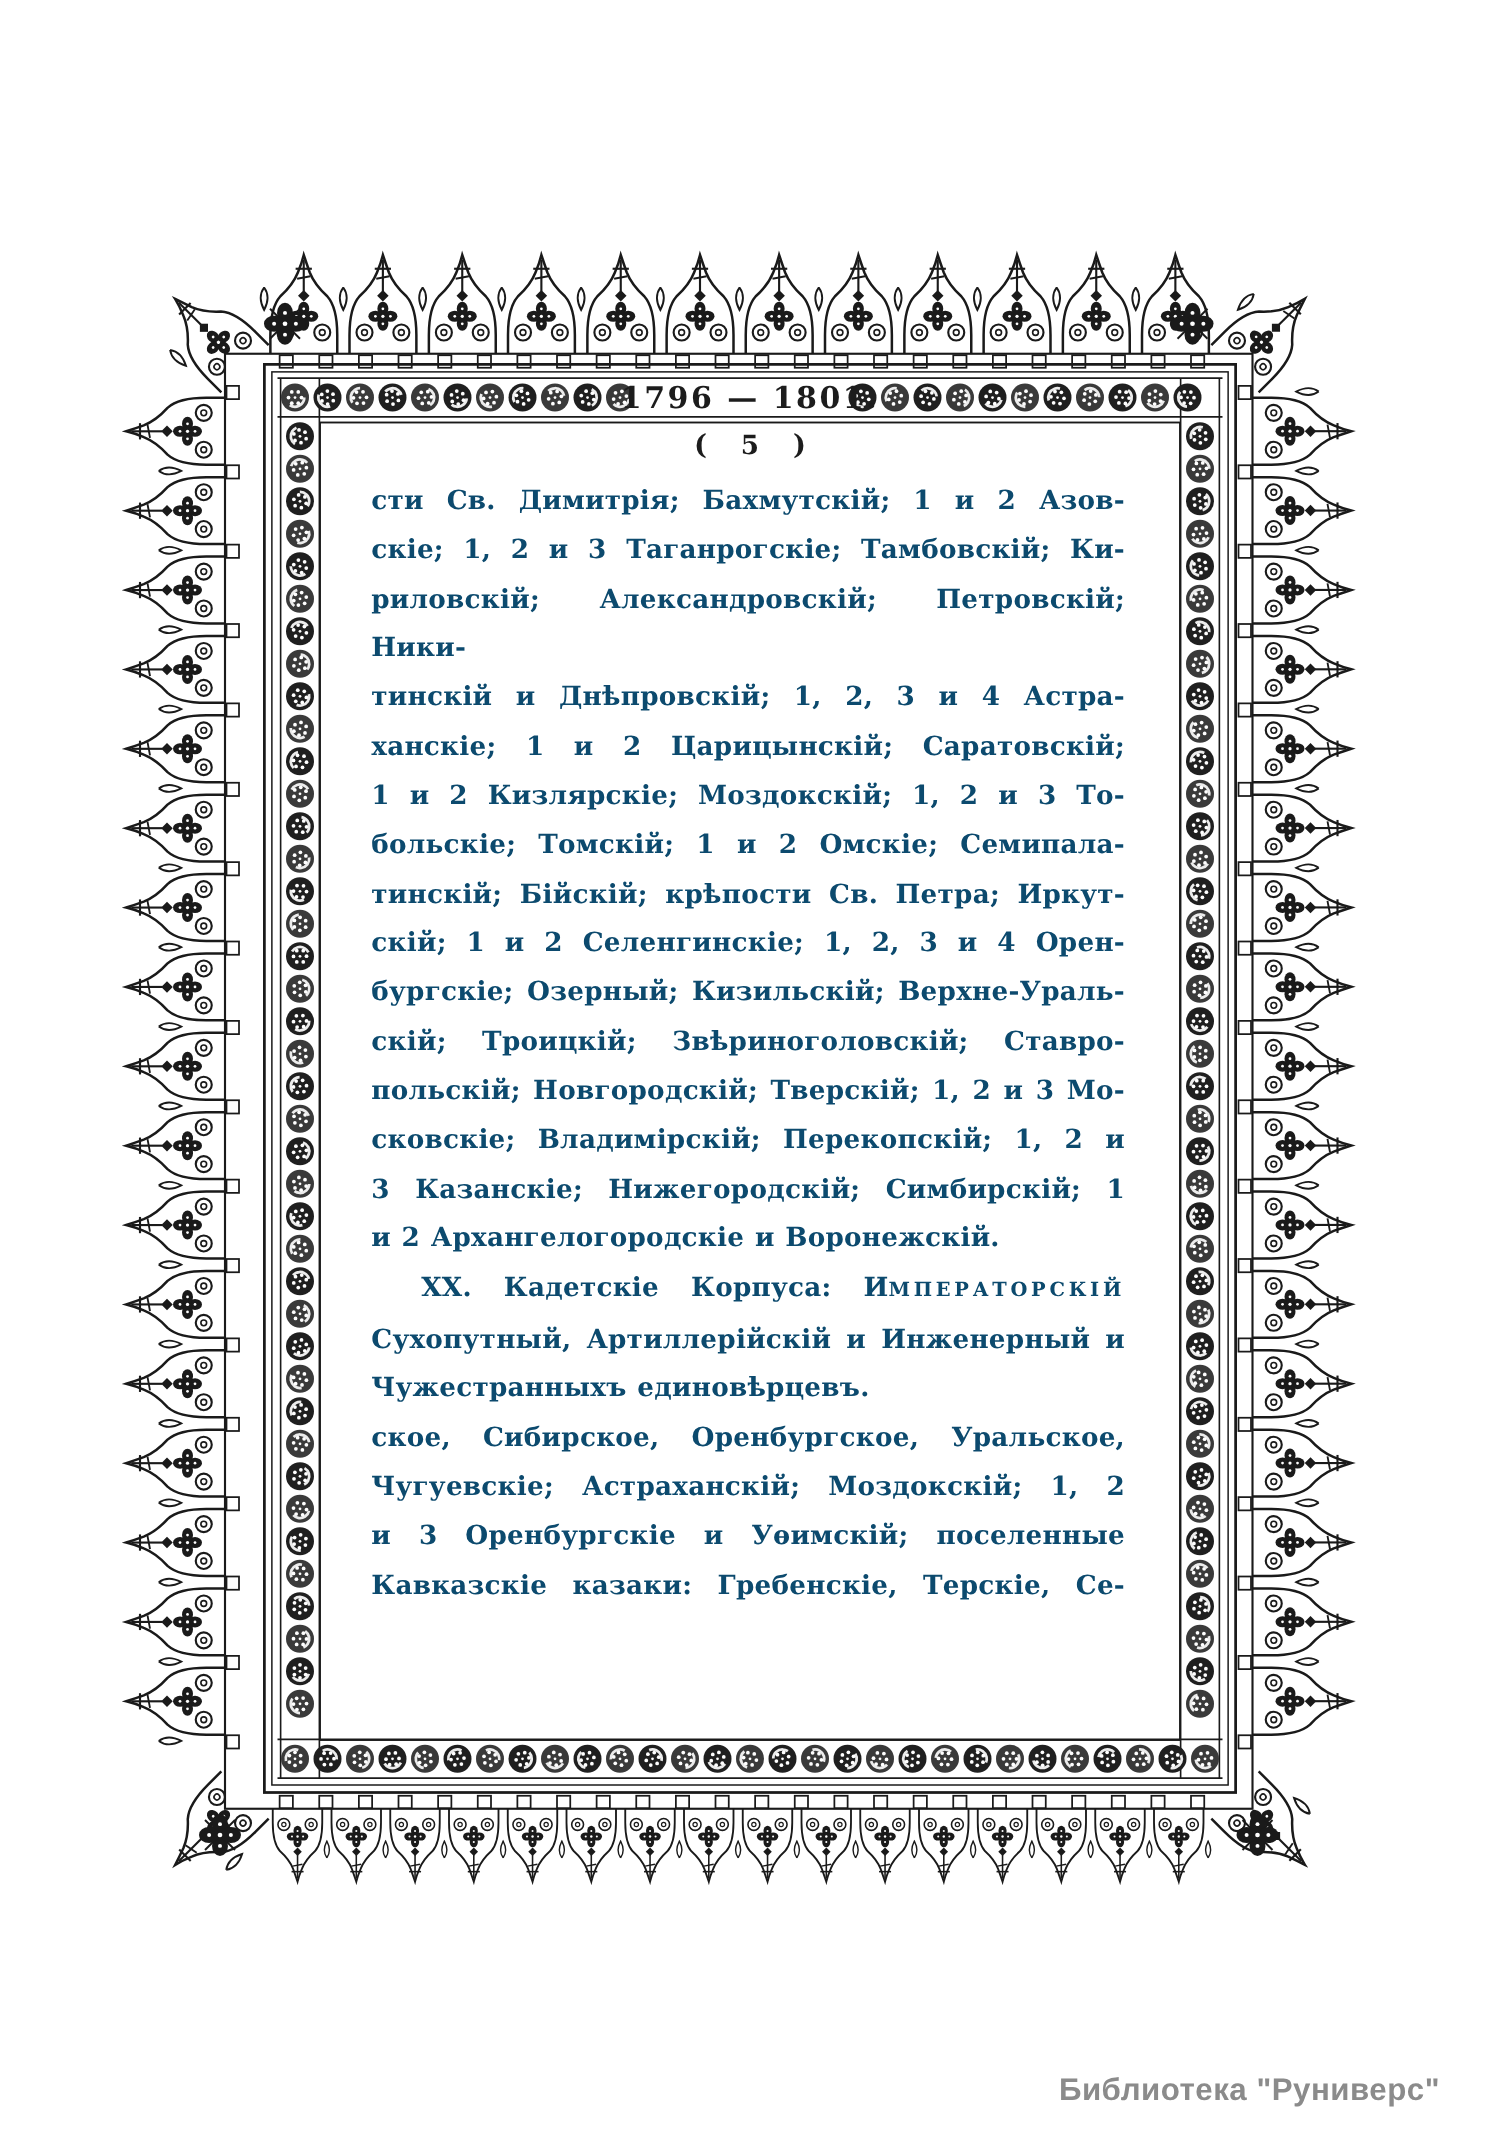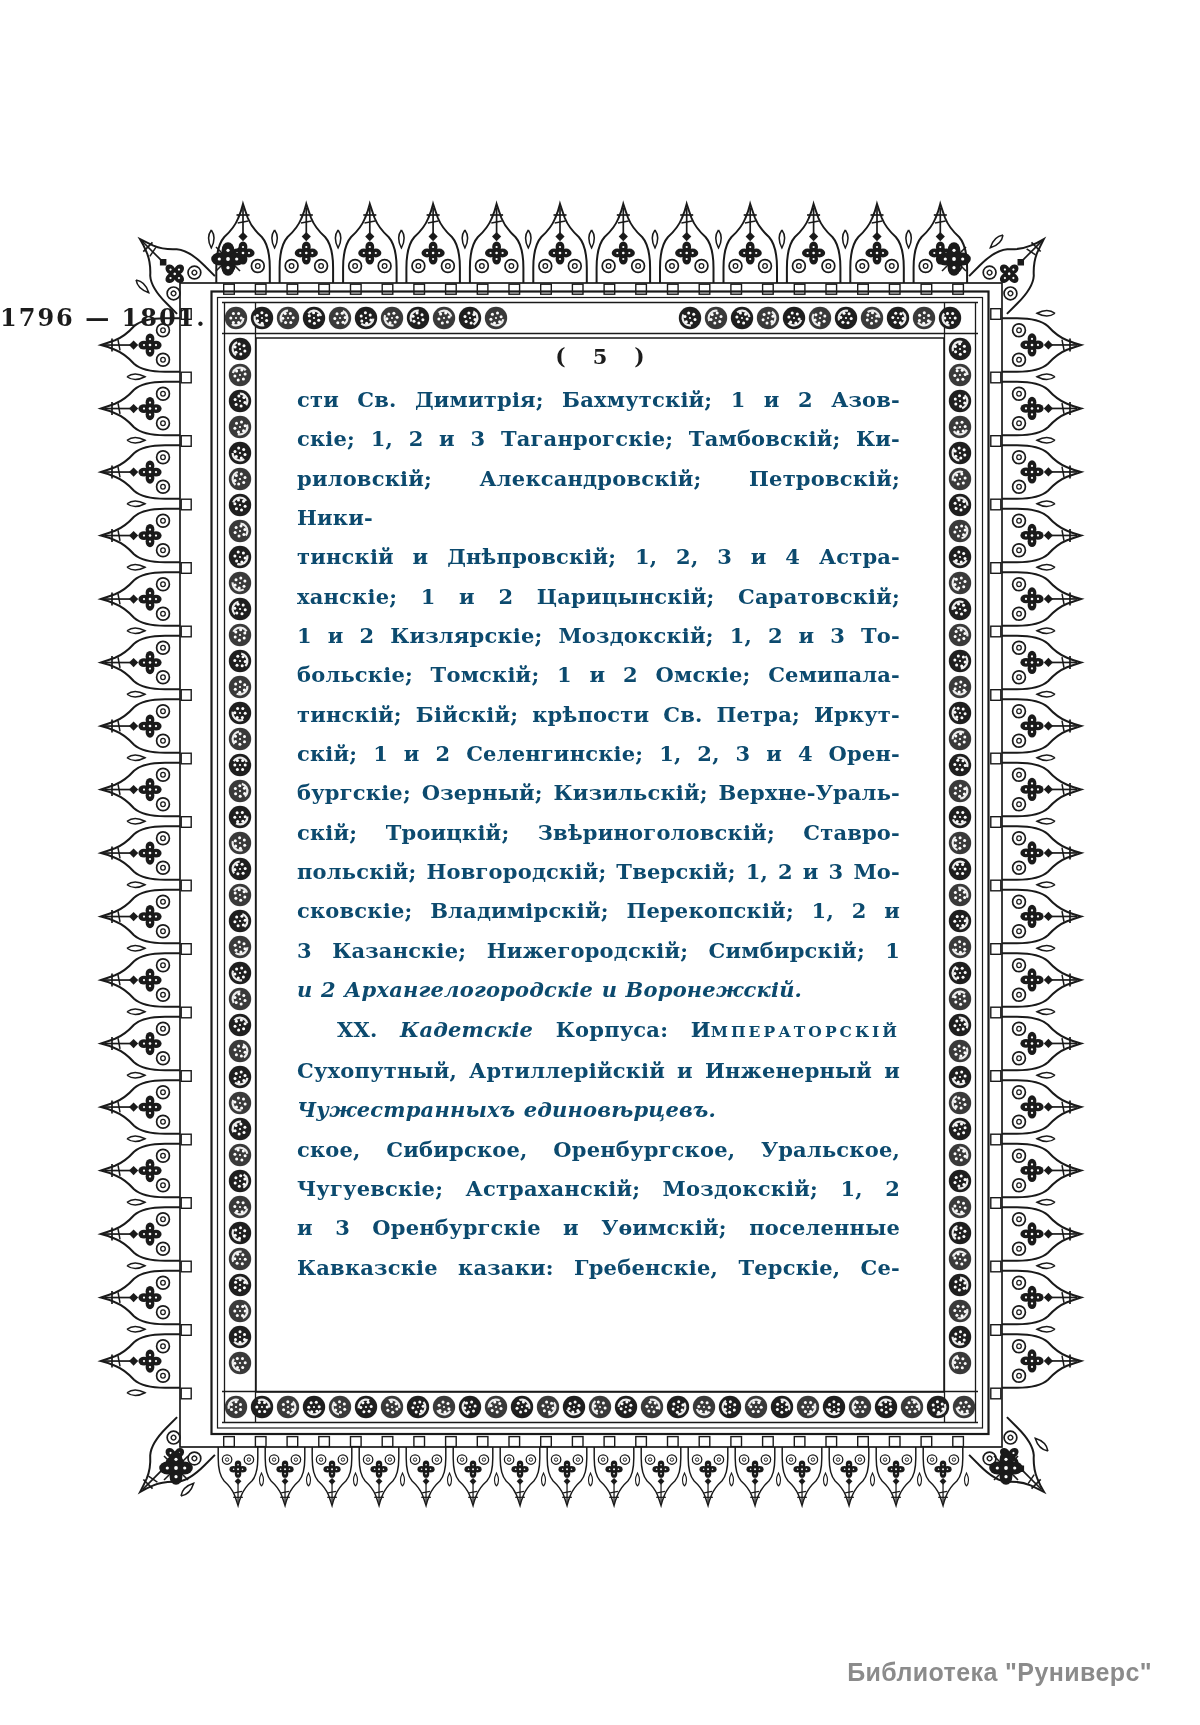--- a/index.html
+++ b/index.html
@@ -1,30 +1,30 @@
 <!DOCTYPE html>
 <html><head>
 <meta charset="utf-8">
 <style>
   html,body{margin:0;padding:0;background:#ffffff;}
   .page{position:relative;width:1200px;height:1725px;background:#ffffff;overflow:hidden;
         font-family:"DejaVu Serif",serif;color:#191919;}
   .orn{position:absolute;left:0;top:0;}
   .date-strip{position:absolute;left:0;right:0;top:301px;height:33px;line-height:33px;
-        font-weight:700;font-size:24px;letter-spacing:2px;color:#1c1c1c;}
+        text-align:center;font-weight:700;font-size:24px;letter-spacing:2px;color:#1c1c1c;}
   .pagenum{position:absolute;left:0;right:0;top:341px;height:30px;line-height:30px;
         text-align:center;font-weight:700;font-size:22px;color:#1c1c1c;}
   .pagenum .num{display:inline-block;margin:0 27px;font-size:21px;}
   .text-block{position:absolute;left:297px;top:380px;width:603px;
         font-weight:700;font-size:21px;line-height:39.35px;letter-spacing:0.2px;
         word-spacing:1px;color:#0c4a6e;}
   .line{text-align:justify;text-align-last:justify;overflow:hidden;}
-  .line.left{text-align:left;text-align-last:left;font-style:italic;}
+  .line.left{text-align:left;text-align-last:left;}
   .line.ind{text-indent:40px;}
-  .i{font-style:italic;margin-top:40px;}
+  .i{margin-top:40px;}
   .sc{font-size:0.74em;letter-spacing:3px;}
   .watermark{position:absolute;right:48px;top:1658px;
         font-family:"Liberation Sans",sans-serif;font-weight:700;font-size:25px;
         letter-spacing:0.4px;color:#8b8b8b;}
 </style>
 </head>
 <body>
 
 <div class="page">
 

